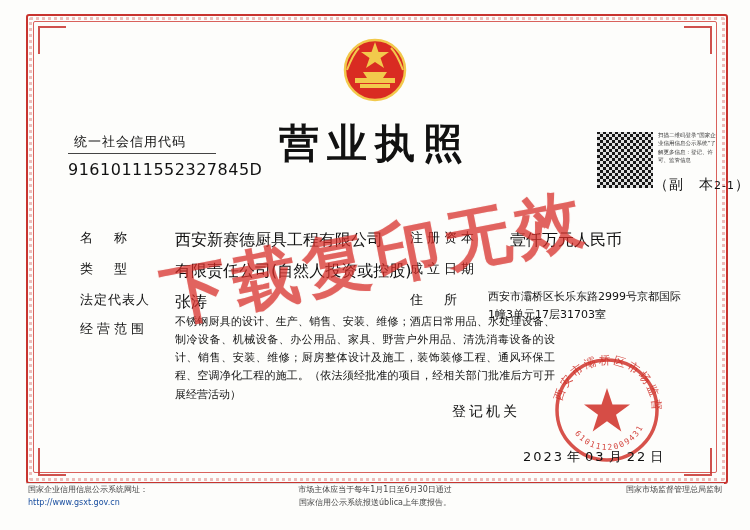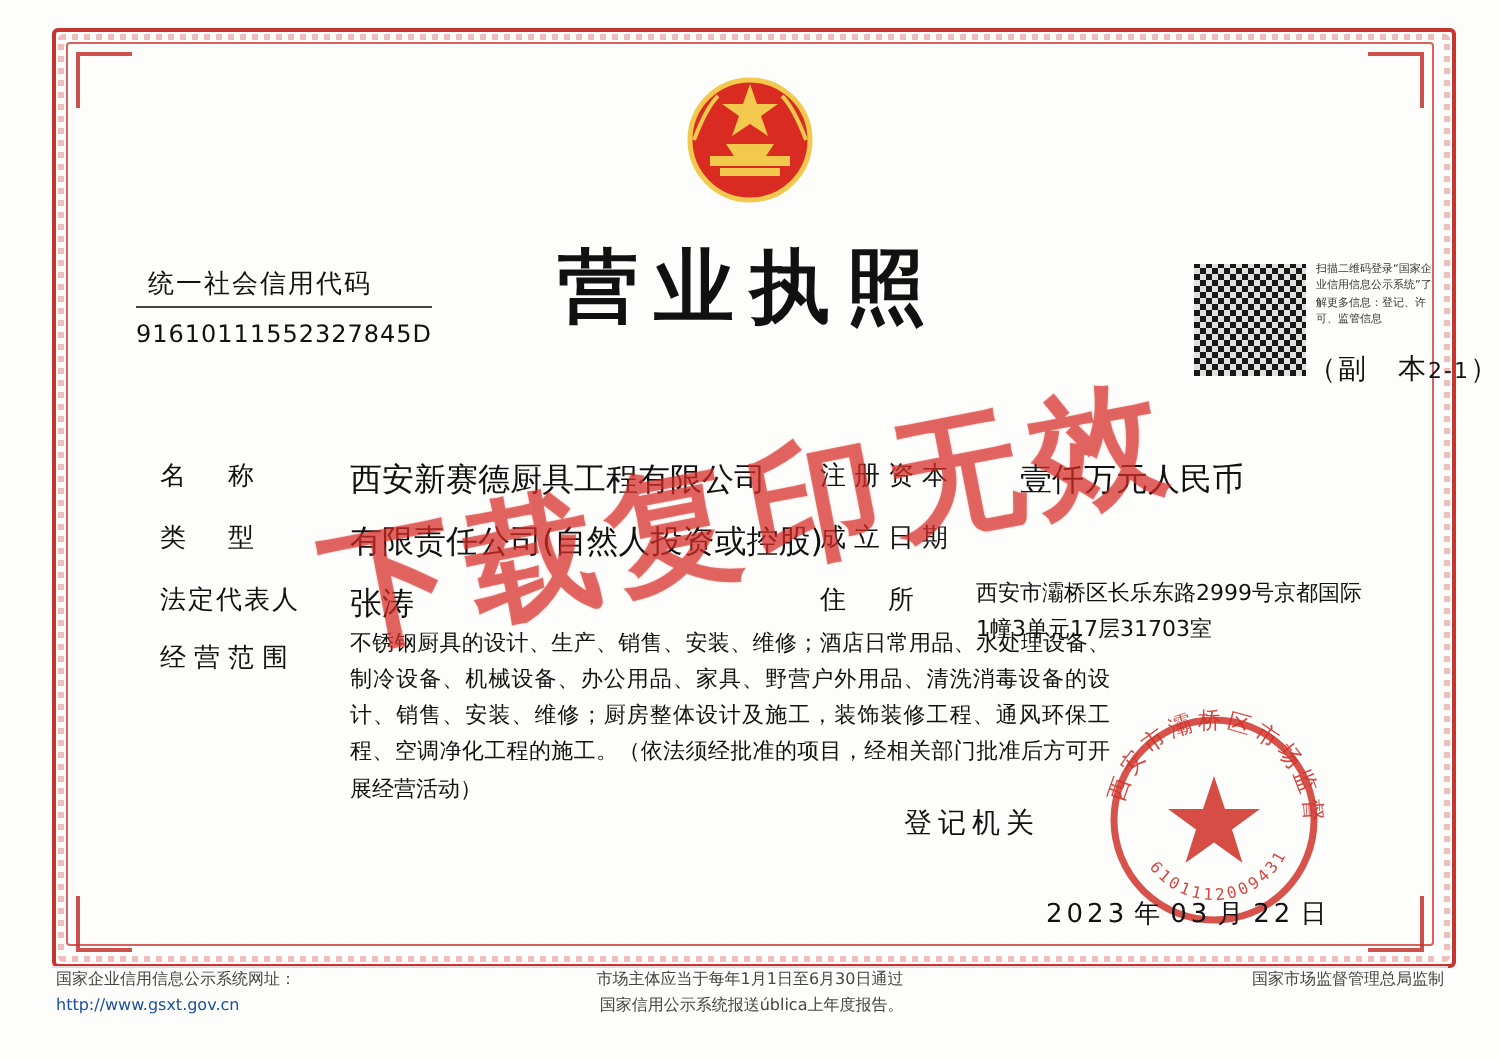--- a/index.html
+++ b/index.html
@@ -100,21 +100,21 @@
   }
   .credit-underline {
     position: absolute;
     left: 68px; top: 153px;
     width: 148px;
     border-bottom: 1px solid #444;
   }
   .credit-value {
     position: absolute;
     left: 68px; top: 160px;
-    font-size: 12px;
+    font-size: 16px;
     letter-spacing: .5px;
     color: #111;
   }
 
   
   .qr {
     position: absolute;
     right: 96px; top: 131px;
     width: 56px; height: 56px;
     background:
@@ -234,21 +234,21 @@
   .footer-left {
     position: absolute;
     left: 28px; top: 0;
   }
   .footer-left .url { color: #1a4fa0; }
   .footer-center {
     position: absolute;
     left: 50%;
     transform: translateX(-50%);
     top: 0;
-    text-align: right;
+    text-align: center;
   }
   .footer-right {
     position: absolute;
     right: 28px; top: 0;
     text-align: right;
   }
   .hr-footer {
     position: absolute;
     left: 26px; right: 26px;
     bottom: 46px;

